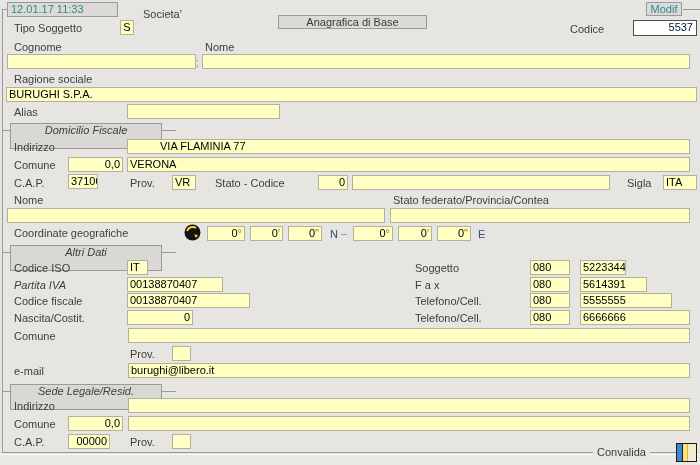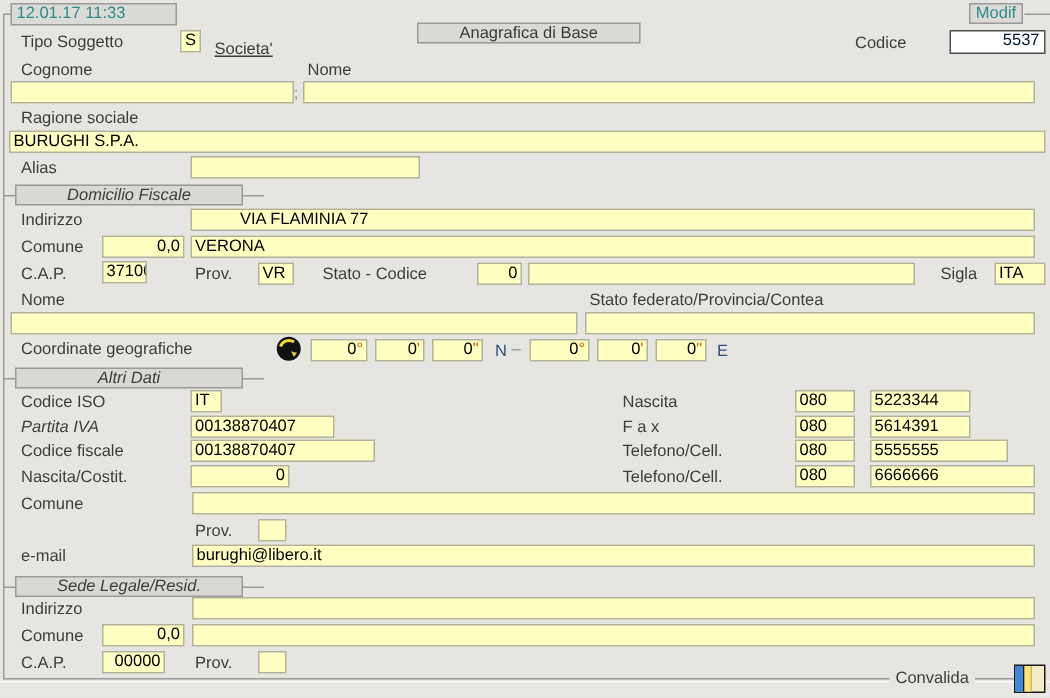--- a/index.html
+++ b/index.html
@@ -6,21 +6,21 @@
   html,body { width:700px; height:465px; }
   body { font-family:"Liberation Sans", sans-serif; background:#e6e5e2; position:relative; overflow:hidden; }
   .abs { position:absolute; }
   .lbl { position:absolute; font-size:11px; color:#3d3d3d; white-space:nowrap; }
   .fld { position:absolute; height:15px; background:#ffffc2; border:1px solid #b1b19f;
          font-size:11px; color:#000; line-height:13px; padding:0 2px; white-space:nowrap; overflow:hidden; }
   .fldr { text-align:right; }
   .gbox { position:absolute; background:#dbdad7; border:1px solid #9a9a9a; font-size:11px;
           line-height:12px; text-align:center; }
   .teal { color:#2e8b8b; }
-  .shdr { position:absolute; height:14px; width:152px; left:10px; background:#d9d8d5;
+  .shdr { position:absolute; height:26px; width:152px; left:10px; background:#d9d8d5;
           border:1px solid #9a9a9a; font-size:11px; font-style:italic; color:#3d3d3d;
           text-align:center; line-height:12px; }
   .hline { position:absolute; height:1px; background:#9a9a9a; }
   .vline { position:absolute; width:1px; background:#9a9a9a; }
   .whitebox { position:absolute; background:#fff; border:1px solid #4d4d4d; font-size:11px;
               color:#00182e; line-height:13px; padding:0 3px; text-align:right; }
   .sym { color:#c06a00; }
   .hemi { position:absolute; font-size:11px; color:#2d4f78; }
   .sep { position:absolute; font-size:10px; color:#8a8a7a; }
   .strip { position:absolute; left:0; top:454px; width:700px; height:11px; background:#e9e8e5; border-top:1px solid #fafaf8; }
@@ -35,21 +35,21 @@
 <div class="vline" style="left:2px; top:10px; height:443px;"></div>
 <div class="hline" style="left:2px; top:9px; width:6px;"></div>
 <div class="hline" style="left:683px; top:9px; width:17px;"></div>
 
 <div class="gbox teal" style="left:7px; top:2px; width:111px; height:15px; text-align:left; padding-left:3px;">12.01.17 11:33</div>
 <div class="gbox" style="left:278px; top:3px; width:149px; height:14px; color:#3a3a3a;margin-top:12px;">Anagrafica di Base</div>
 <div class="gbox teal" style="left:646px; top:2px; width:36px; height:14px;">Modif</div>
 
 <div class="lbl" style="left:14px; top:22px;">Tipo Soggetto</div>
 <div class="fld" style="left:120px; top:20px; width:14px; text-align:center; padding:0;">S</div>
-<div class="lbl" style="left:143px; top:27px;text-decoration:underline;">Societa'</div>
+<div class="lbl" style="left:143px; top:8px;">Societa'</div>
 <div class="lbl" style="left:570px; top:23px;">Codice</div>
 <div class="whitebox" style="left:633px; top:20px; width:64px; height:16px;">5537</div>
 
 <div class="lbl" style="left:14px; top:41px;">Cognome</div>
 <div class="lbl" style="left:205px; top:41px;">Nome</div>
 <div class="fld" style="left:7px; top:54px; width:189px;"></div>
 <div class="sep" style="left:196px; top:57px;">;</div>
 <div class="fld" style="left:202px; top:54px; width:488px;"></div>
 
 <div class="lbl" style="left:14px; top:73px;">Ragione sociale</div>
@@ -107,23 +107,23 @@
 
 <div class="lbl" style="left:14px; top:262px;">Codice ISO</div>
 <div class="fld" style="left:127px; top:260px; width:21px;">IT</div>
 <div class="lbl" style="left:14px; top:279px;font-style:italic;">Partita IVA</div>
 <div class="fld" style="left:127px; top:277px; width:96px;">00138870407</div>
 <div class="lbl" style="left:14px; top:295px;">Codice fiscale</div>
 <div class="fld" style="left:127px; top:293px; width:123px;">00138870407</div>
 <div class="lbl" style="left:14px; top:312px;">Nascita/Costit.</div>
 <div class="fld fldr" style="left:127px; top:310px; width:66px;">0</div>
 
-<div class="lbl" style="left:415px; top:262px;">Nascita</div>
+<div class="lbl" style="left:415px; top:262px;">Soggetto</div>
 <div class="fld" style="left:530px; top:260px; width:40px;">080</div>
-<div class="fld" style="left:580px; top:260px; width:67px;">5223344</div>
+<div class="fld" style="left:580px; top:260px; width:46px;">5223344</div>
 <div class="lbl" style="left:415px; top:279px;">F a x</div>
 <div class="fld" style="left:530px; top:277px; width:40px;">080</div>
 <div class="fld" style="left:580px; top:277px; width:67px;">5614391</div>
 <div class="lbl" style="left:415px; top:295px;">Telefono/Cell.</div>
 <div class="fld" style="left:530px; top:293px; width:40px;">080</div>
 <div class="fld" style="left:580px; top:293px; width:92px;">5555555</div>
 <div class="lbl" style="left:415px; top:312px;">Telefono/Cell.</div>
 <div class="fld" style="left:530px; top:310px; width:40px;">080</div>
 <div class="fld" style="left:580px; top:310px; width:110px;">6666666</div>
 

